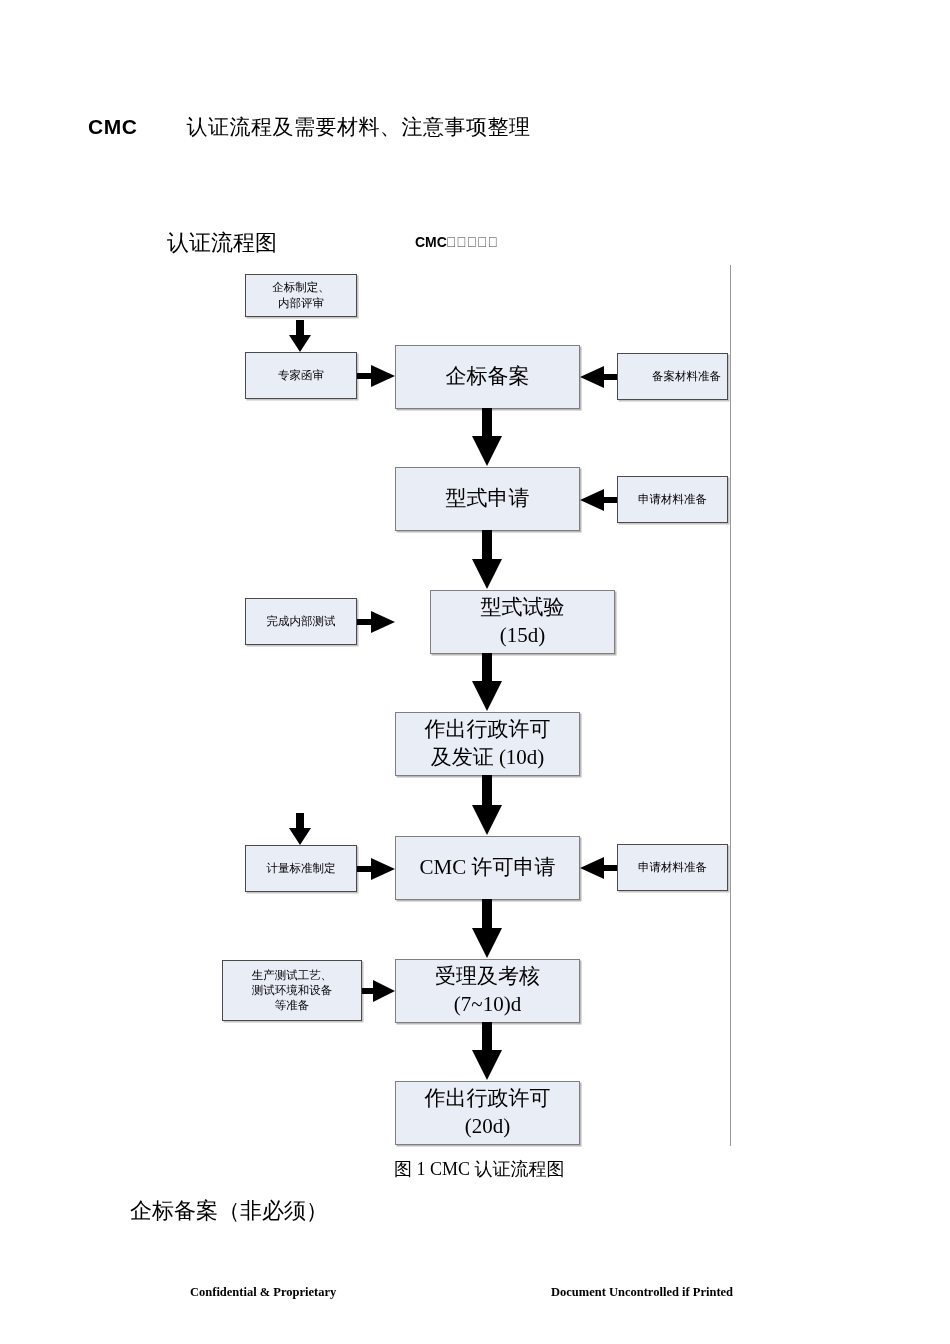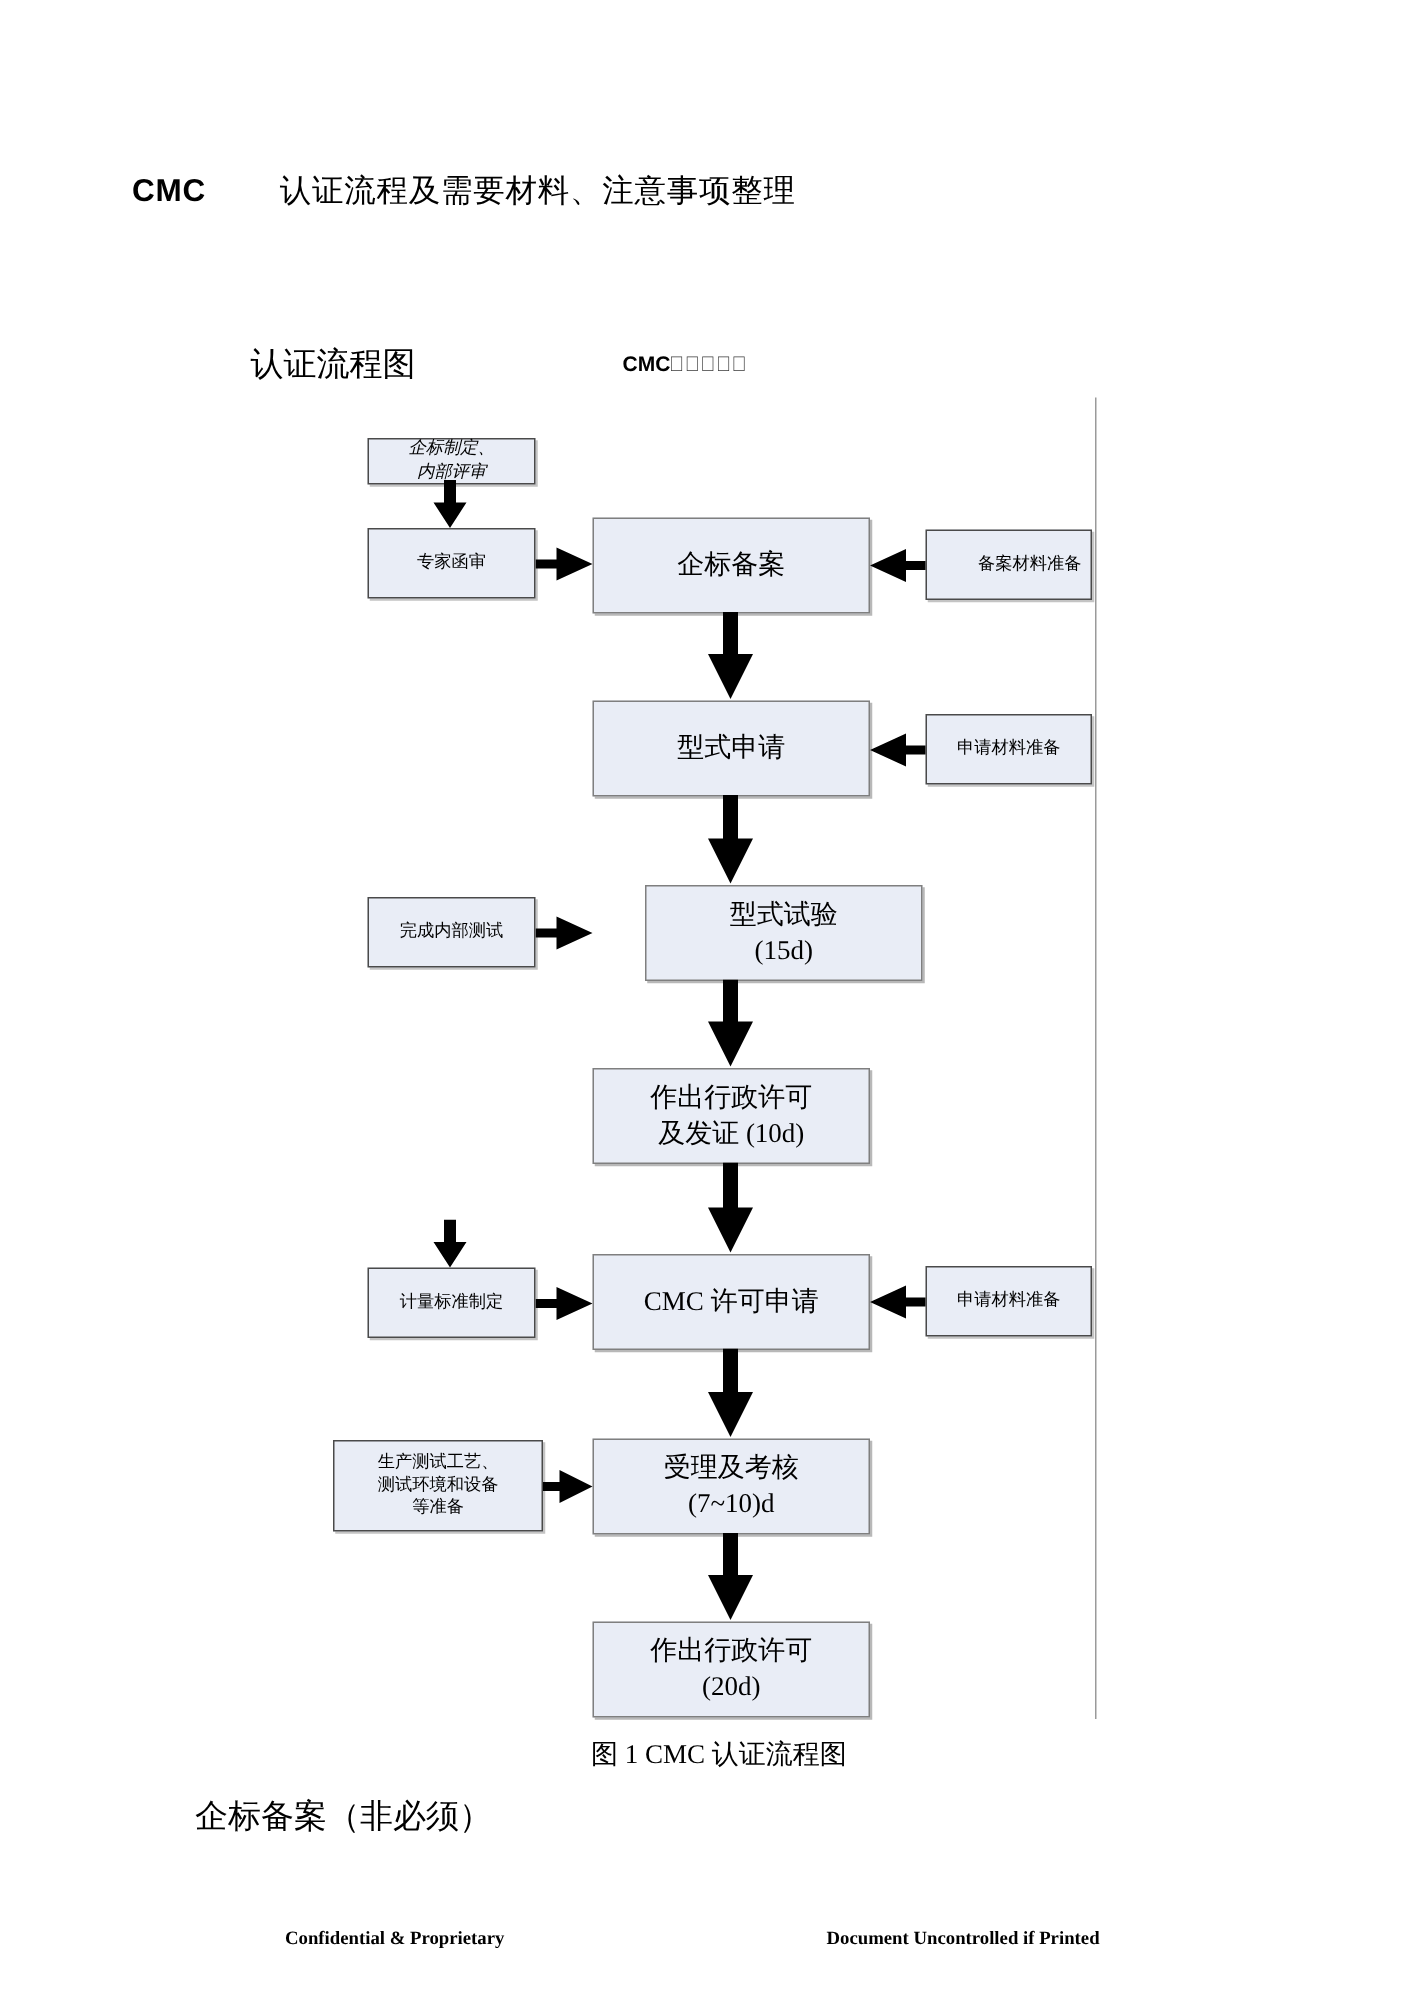--- a/index.html
+++ b/index.html
@@ -123,21 +123,21 @@
     justify-content: center;
     text-align: center;
     background: #e9edf6;
     line-height: 1.32;
     white-space: pre-line;
   }
 
   
   .node.main {
     border: 1.6px solid #7f7f7f;
-    font-size: 18px;
+    font-size: 21px;
     box-shadow: 1.5px 1.5px 0 0 #b8b8b8;
   }
   
   .node.side {
     border: 1.2px solid #4a4a4a;
     font-size: 11.5px;
     box-shadow: 1.5px 1.5px 0 0 #c4c4c4;
   }
 
   
@@ -181,21 +181,21 @@
 及发证  (10d)</div>
 
     <div class="node main" style="left:395px; top:836px; width:185px; height:64px;">CMC  许可申请</div>
 
     <div class="node main" style="left:395px; top:959px; width:185px; height:64px;">受理及考核
 (7~10)d</div>
 
     <div class="node main" style="left:395px; top:1081px; width:185px; height:64px;">作出行政许可
 (20d)</div>
 
-    <div class="node side" style="left:245px; top:292px; width:112px; height:31px;font-style:italic;">企标制定、
+    <div class="node side" style="left:245px; top:274px; width:112px; height:43px;">企标制定、
 内部评审</div>
 
     <div class="node side" style="left:245px; top:352px; width:112px; height:47px;">专家函审</div>
 
     <div class="node side" style="left:245px; top:598px; width:112px; height:47px;">完成内部测试</div>
 
 
     <div class="node side" style="left:245px; top:845px; width:112px; height:47px;">计量标准制定</div>
 
     <div class="node side" style="left:222px; top:960px; width:140px; height:61px;">生产测试工艺、

